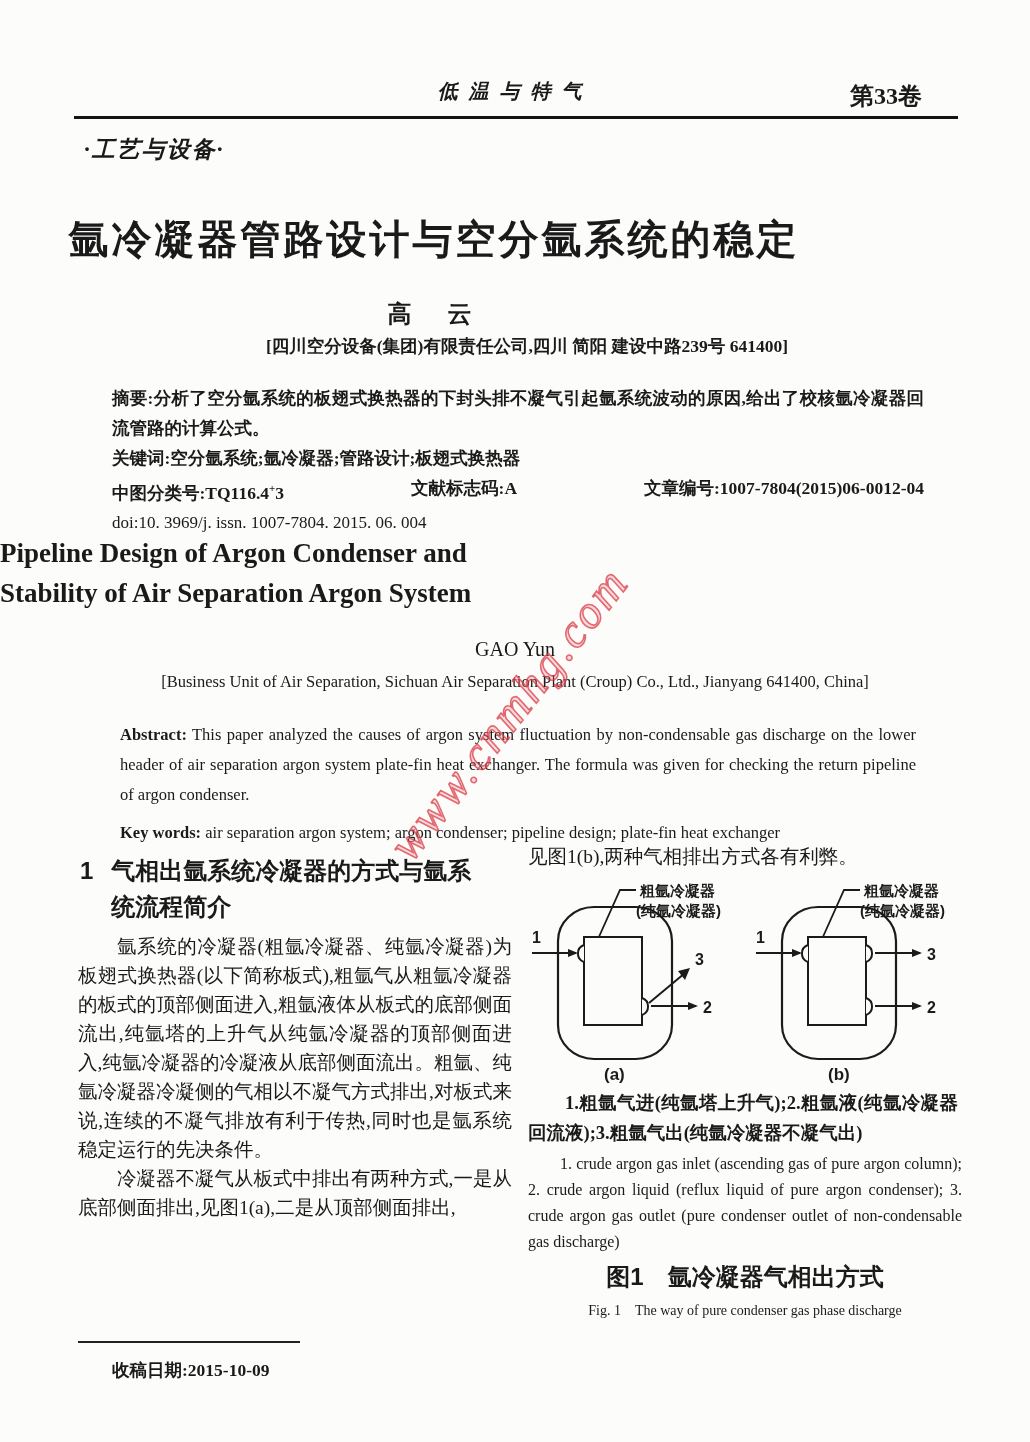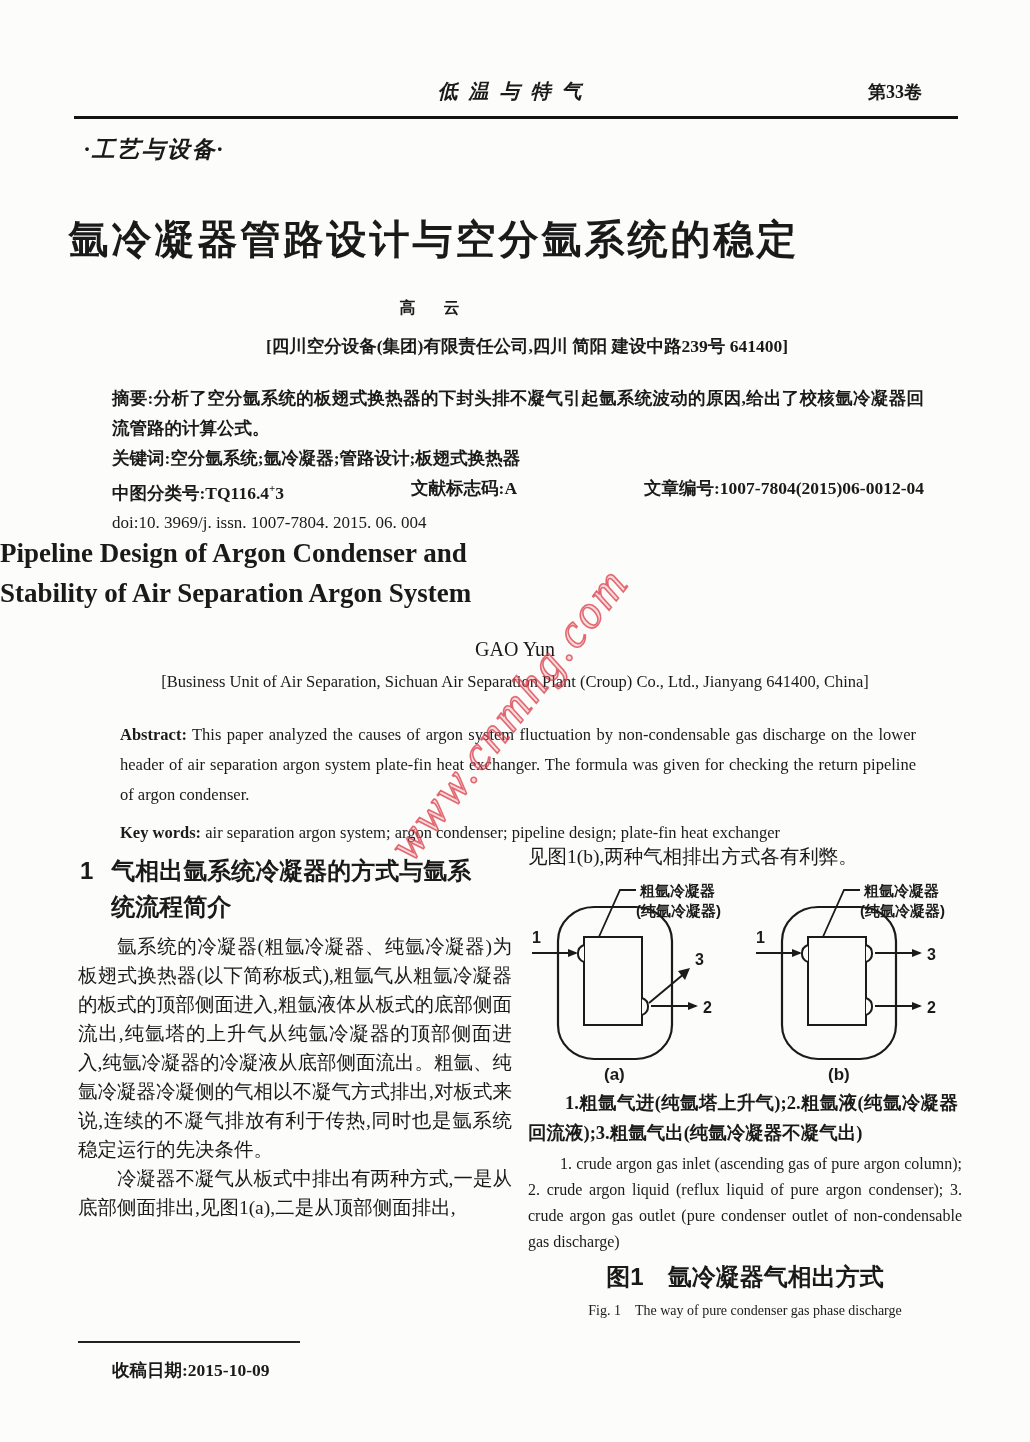--- a/index.html
+++ b/index.html
@@ -5,30 +5,30 @@
   html,body{margin:0;padding:0;background:#e8e8e6;}
   .page{
     position:relative; width:1030px; height:1442px; margin:0 auto;
     background:#fcfcfa; color:#1a1a1a; overflow:hidden;
     font-family:"Liberation Serif","DejaVu Serif",serif;
   }
   .abs{position:absolute;}
   
   .journal-name{top:78px; left:0; width:1030px; text-align:center;
     font-size:20px; font-weight:700; letter-spacing:0.55em; font-style:italic;}
-  .volume{top:80px; right:108px; font-size:18px; font-weight:600;}
+  .volume{top:80px; right:108px; font-size:24px; font-weight:600;}
   .head-rule{top:116px; left:74px; width:884px; height:3px; background:#141414;}
   .section-label{top:134px; left:84px; font-size:23px; font-weight:700;
     font-style:italic; letter-spacing:2px;}
   
   .cn-title{top:212px; left:0; width:868px; text-align:center;
     font-family:"Liberation Sans","DejaVu Sans",sans-serif;
     font-size:40px; font-weight:900; letter-spacing:3px;}
   .cn-author{top:298px; left:0; width:865px; text-align:center;
-    font-size:16px; font-weight:600; letter-spacing:6px;}
+    font-size:24px; font-weight:600; letter-spacing:6px;}
   .cn-affil{top:334px; left:12px; width:1030px; text-align:center;
     font-size:17.5px; font-weight:600;}
   
   .cn-meta{top:383px; left:112px; width:812px; font-size:17.5px;
     line-height:30px; font-weight:600; text-align:justify;}
   .cn-meta p{margin:0;}
   .meta-row{display:flex; justify-content:space-between; font-weight:600;}
   .doi-line{font-weight:400; font-size:17px;}
   sup{font-size:11px;}
   

